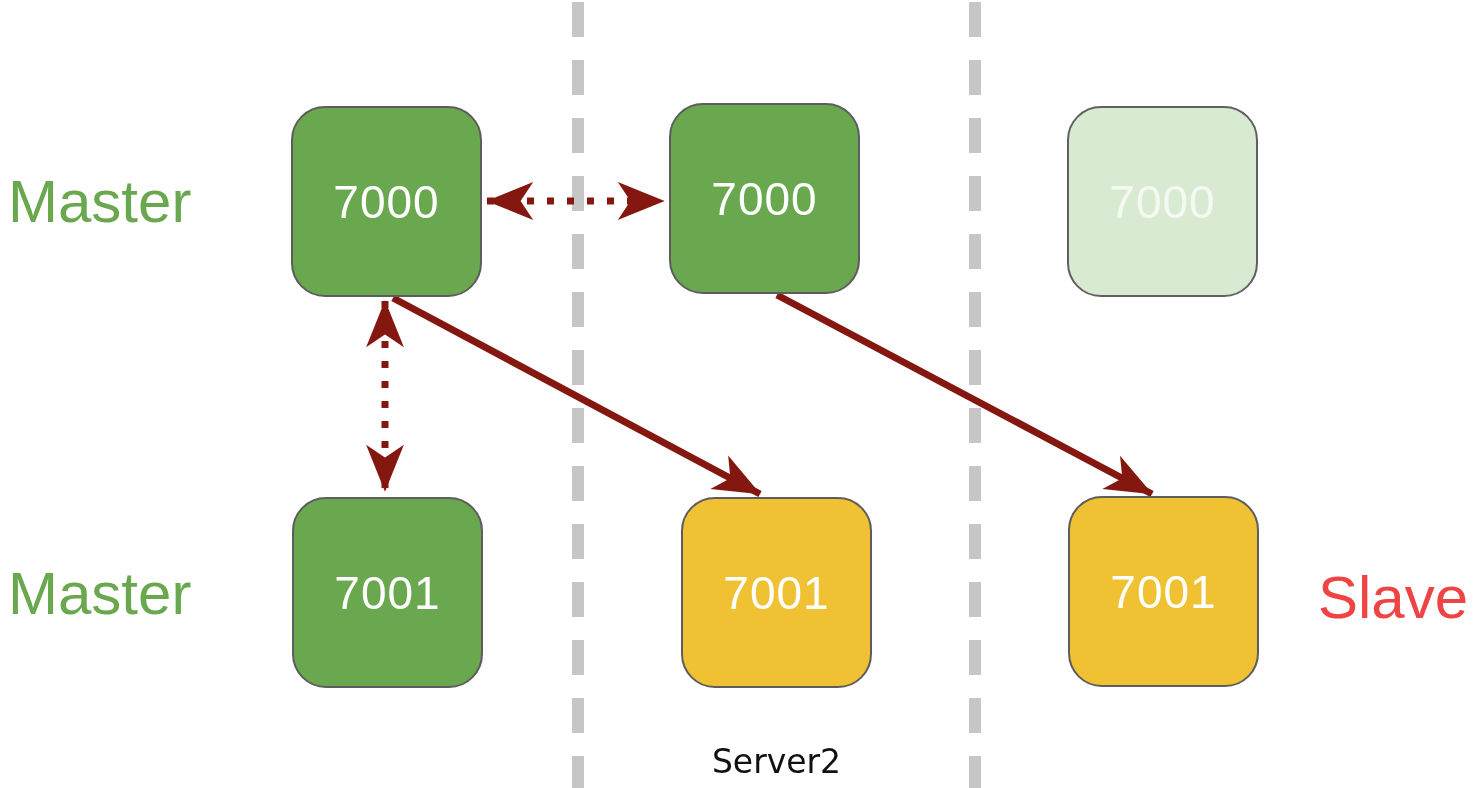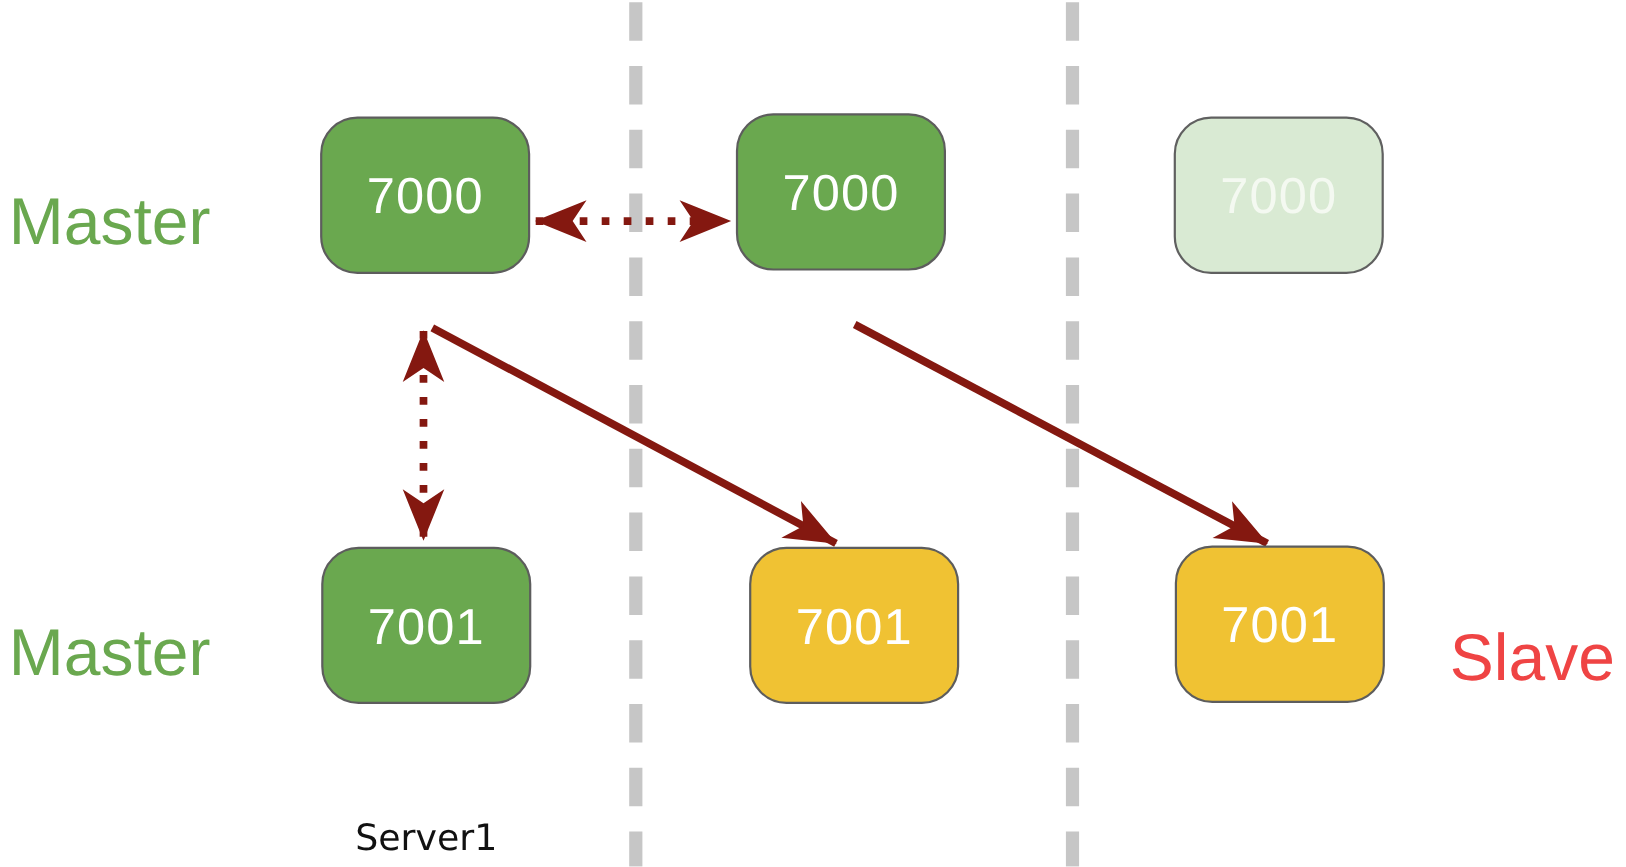--- a/index.html
+++ b/index.html
@@ -19,21 +19,21 @@
   .edges-layer {
     position: absolute;
     left: 0;
     top: 0;
     width: 1478px;
     height: 788px;
   }
   .node {
     position: absolute;
     width: 191px;
-    height: 143px;
+    height: 191px;
     border: 2.5px solid #5d5d5d;
     border-radius: 34px;
     box-sizing: border-box;
     display: flex;
     align-items: center;
     justify-content: center;
     font-size: 46px;
     color: #ffffff;
     letter-spacing: 1px;
   }
@@ -112,15 +112,15 @@
   <div class="node green n-s1-7001">
     <span>7001</span>
   </div>
   <div class="node yellow n-s2-7001">
     <span>7001</span>
   </div>
   <div class="node yellow n-s3-7001">
     <span>7001</span>
   </div>
 
-  <div class="server-label sv-1">Server1</div>
+  <div class="server-label sv-2">Server2</div>
 
 </div>
 
 </body></html>

